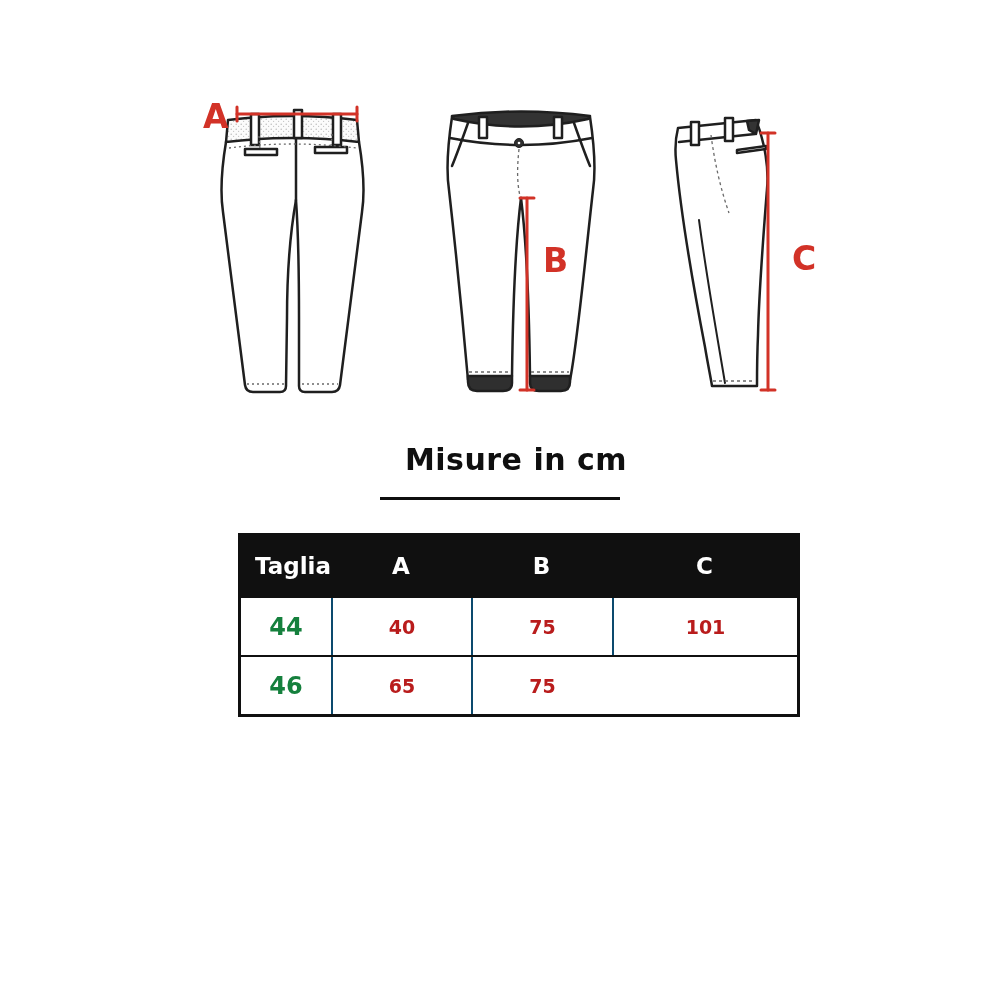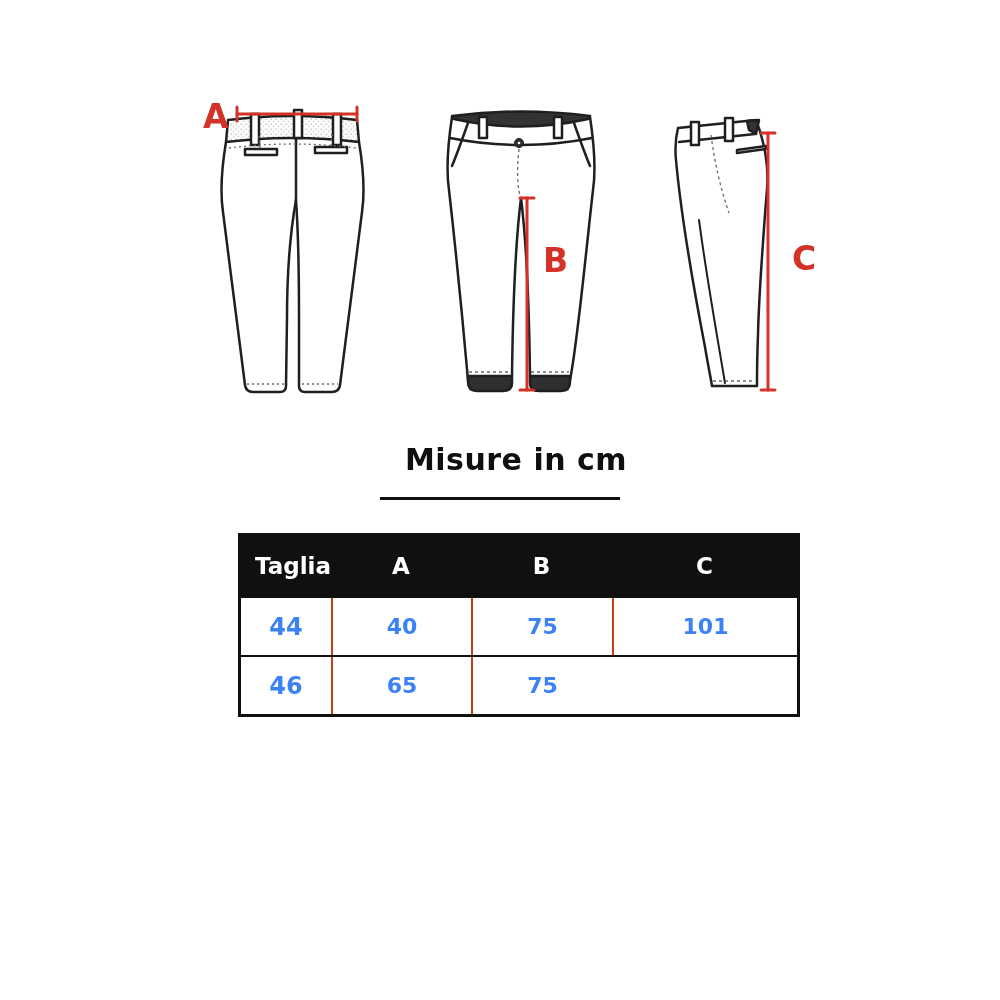--- a/index.html
+++ b/index.html
@@ -50,26 +50,26 @@
   }
   .th-taglia{justify-content:flex-start;padding-left:14px;}
   .trow{
     display:grid;
     grid-template-columns:90px 140px 141px 185px;
     height:57px;
     border-top:2px solid #101010;
   }
   .td{
     display:flex;align-items:center;justify-content:center;
-    font-size:22px;font-weight:bold;color:#3b82f6;
-    border-left:2px solid #c2410c;
+    font-size:19px;font-weight:bold;color:#b91c1c;
+    border-left:2px solid #0c4a6e;
   }
   .td-size{
     border-left:none;
-    font-size:24px;color:#3b82f6;
+    font-size:24px;color:#15803d;
   }
 </style>
 </head>
 <body>
 
 <div class="canvas">
 
   <svg class="fig fig-a" width="235" height="320" viewBox="0 0 235 320">
     <defs>
       <pattern id="stippleA" width="5" height="5" patternUnits="userSpaceOnUse">

